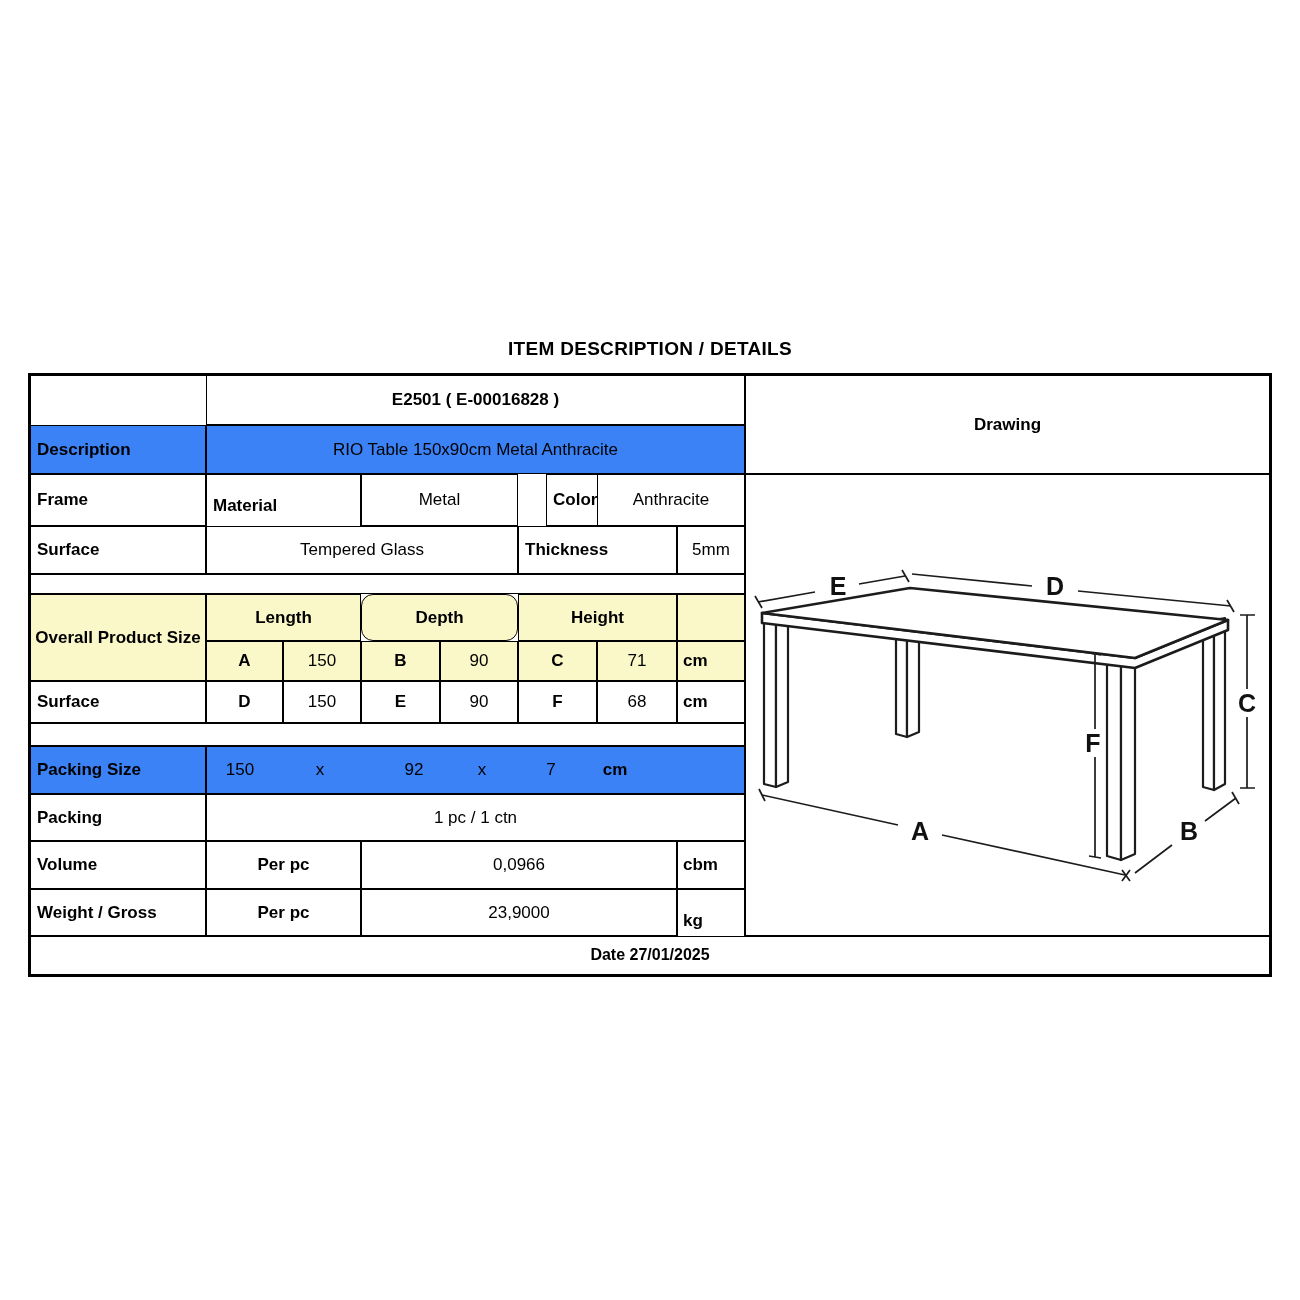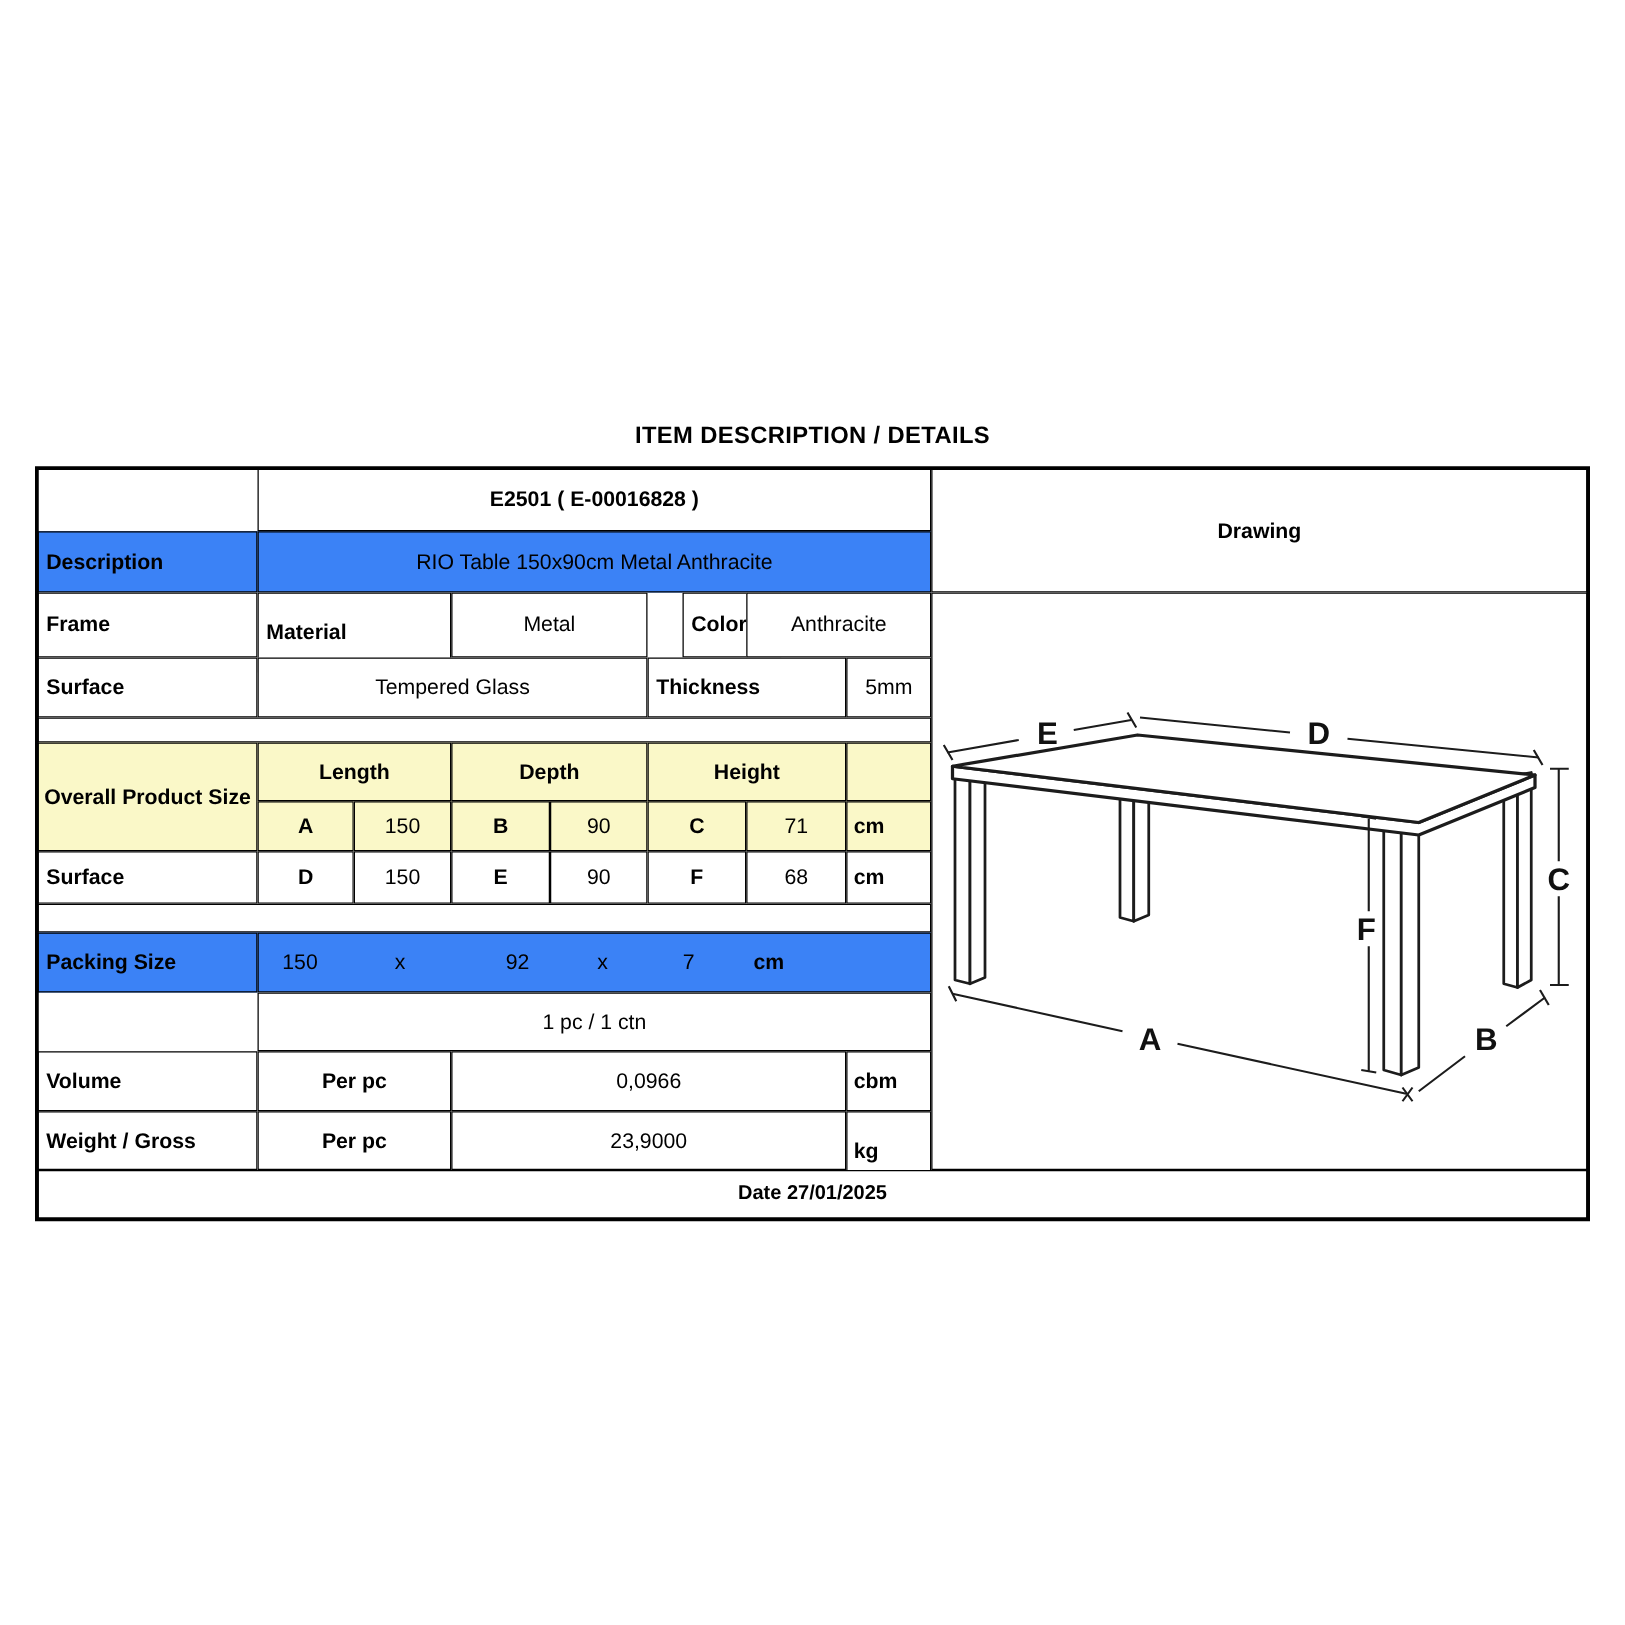--- a/index.html
+++ b/index.html
@@ -41,21 +41,21 @@
 
   <div class="cell lbl" style="left:30px;top:526px;width:176px;height:48px;">Surface</div>
   <div class="cell ctr" style="left:206px;top:526px;width:312px;height:48px;">Tempered Glass</div>
   <div class="cell lbl" style="left:518px;top:526px;width:159px;height:48px;">Thickness</div>
   <div class="cell ctr" style="left:677px;top:526px;width:68px;height:48px;">5mm</div>
 
   <div class="cell" style="left:30px;top:574px;width:715px;height:20px;"></div>
 
   <div class="cell ctr bold yellow" style="left:30px;top:594px;width:176px;height:87px;">Overall Product Size</div>
   <div class="cell ctr bold yellow" style="left:206px;top:594px;width:155px;height:47px;">Length</div>
-  <div class="cell ctr bold yellow" style="left:361px;top:594px;width:157px;height:47px;">Depth</div>
+  <div class="cell ctr bold yellow" style="left:361px;top:594px;width:157px;height:47px;border-radius:12px;">Depth</div>
   <div class="cell ctr bold yellow" style="left:518px;top:594px;width:159px;height:47px;">Height</div>
   <div class="cell yellow" style="left:677px;top:594px;width:68px;height:47px;"></div>
 
   <div class="cell ctr bold yellow" style="left:206px;top:641px;width:77px;height:40px;">A</div>
   <div class="cell ctr yellow" style="left:283px;top:641px;width:78px;height:40px;">150</div>
   <div class="cell ctr bold yellow" style="left:361px;top:641px;width:79px;height:40px;">B</div>
   <div class="cell ctr yellow" style="left:440px;top:641px;width:78px;height:40px;">90</div>
   <div class="cell ctr bold yellow" style="left:518px;top:641px;width:79px;height:40px;">C</div>
   <div class="cell ctr yellow" style="left:597px;top:641px;width:80px;height:40px;">71</div>
   <div class="cell unit yellow" style="left:677px;top:641px;width:68px;height:40px;">cm</div>
@@ -74,20 +74,21 @@
   <div class="cell lbl gray" style="left:30px;top:746px;width:176px;height:48px;">Packing Size</div>
   <div class="cell gray" style="left:206px;top:746px;width:539px;height:48px;position:absolute;">
     <span class="packitem" style="left:3px;">150</span>
     <span class="packitem" style="left:83px;">x</span>
     <span class="packitem" style="left:177px;">92</span>
     <span class="packitem" style="left:245px;">x</span>
     <span class="packitem" style="left:314px;">7</span>
     <span class="packitem bold" style="left:378px;">cm</span>
   </div>
 
+  <div class="cell lbl" style="left:30px;top:794px;width:176px;height:47px;">Packing</div>
   <div class="cell ctr" style="left:206px;top:794px;width:539px;height:47px;">1 pc / 1 ctn</div>
 
   <div class="cell lbl" style="left:30px;top:841px;width:176px;height:48px;">Volume</div>
   <div class="cell ctr bold" style="left:206px;top:841px;width:155px;height:48px;">Per pc</div>
   <div class="cell ctr" style="left:361px;top:841px;width:316px;height:48px;">0,0966</div>
   <div class="cell unit" style="left:677px;top:841px;width:68px;height:48px;">cbm</div>
 
   <div class="cell lbl" style="left:30px;top:889px;width:176px;height:47px;">Weight / Gross</div>
   <div class="cell ctr bold" style="left:206px;top:889px;width:155px;height:47px;">Per pc</div>
   <div class="cell ctr" style="left:361px;top:889px;width:316px;height:47px;">23,9000</div>

